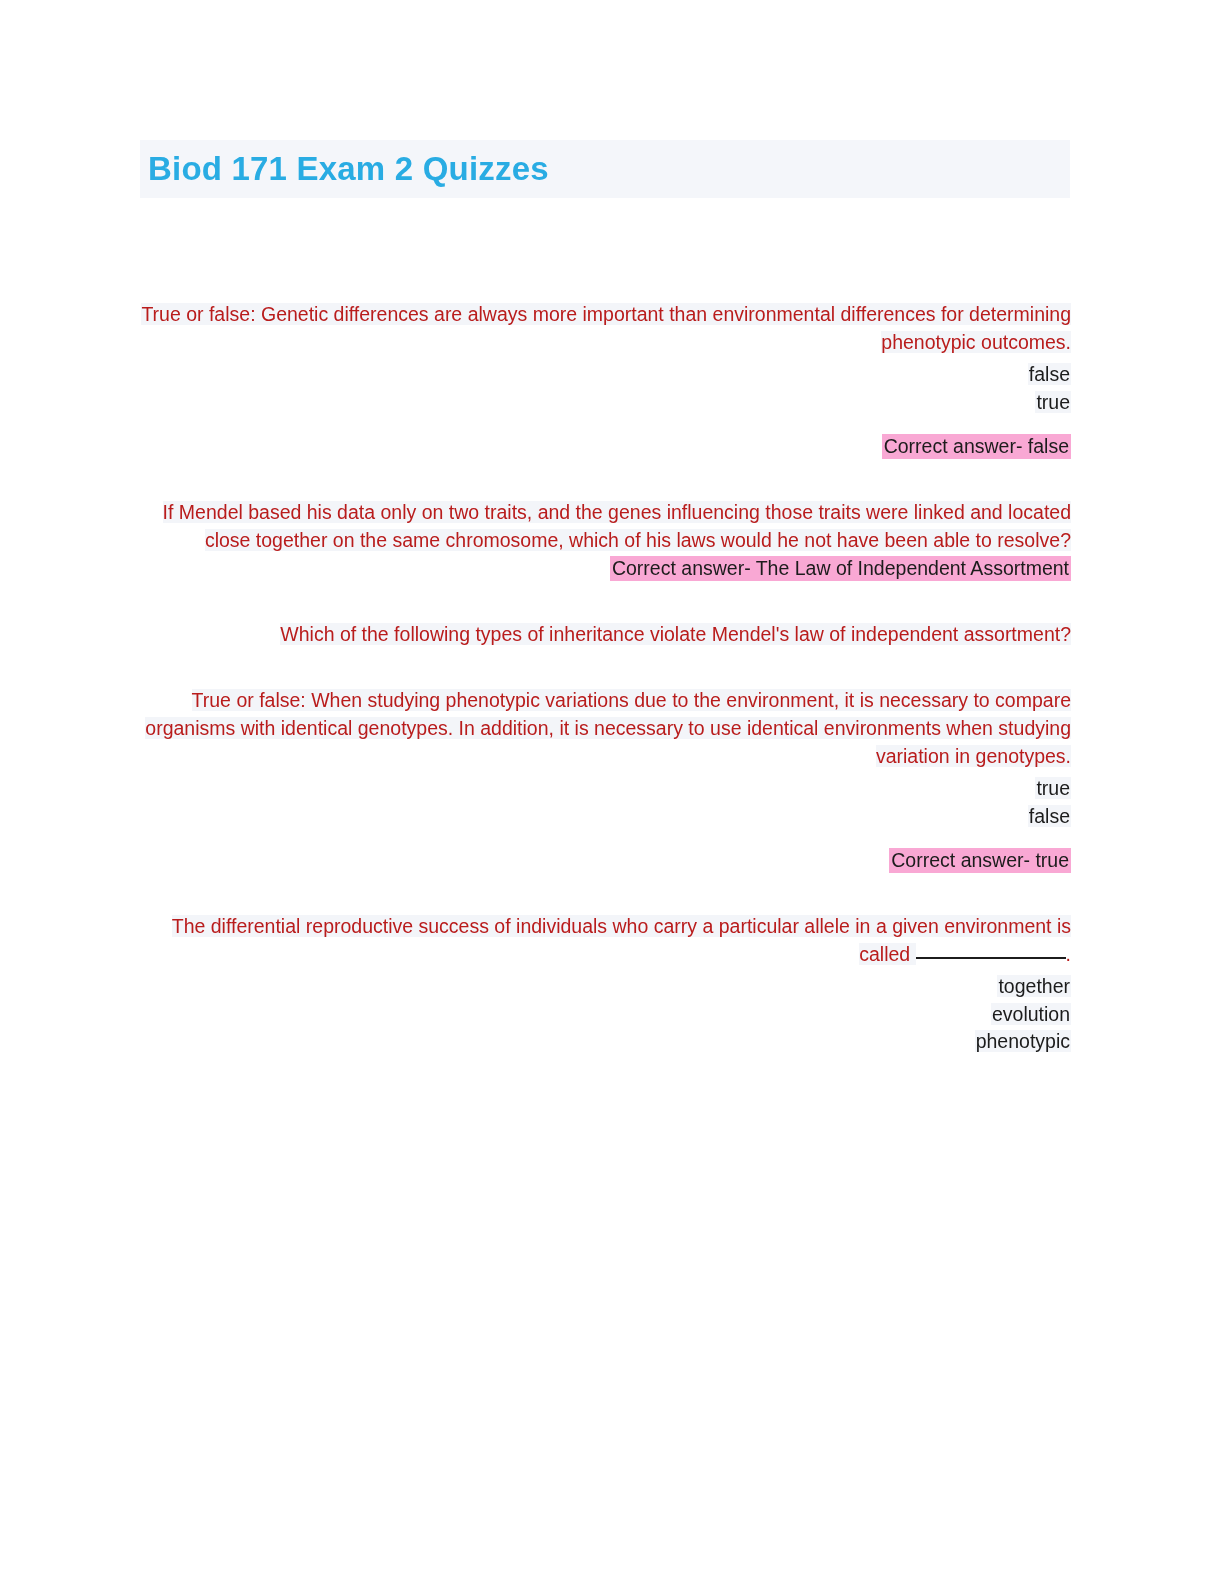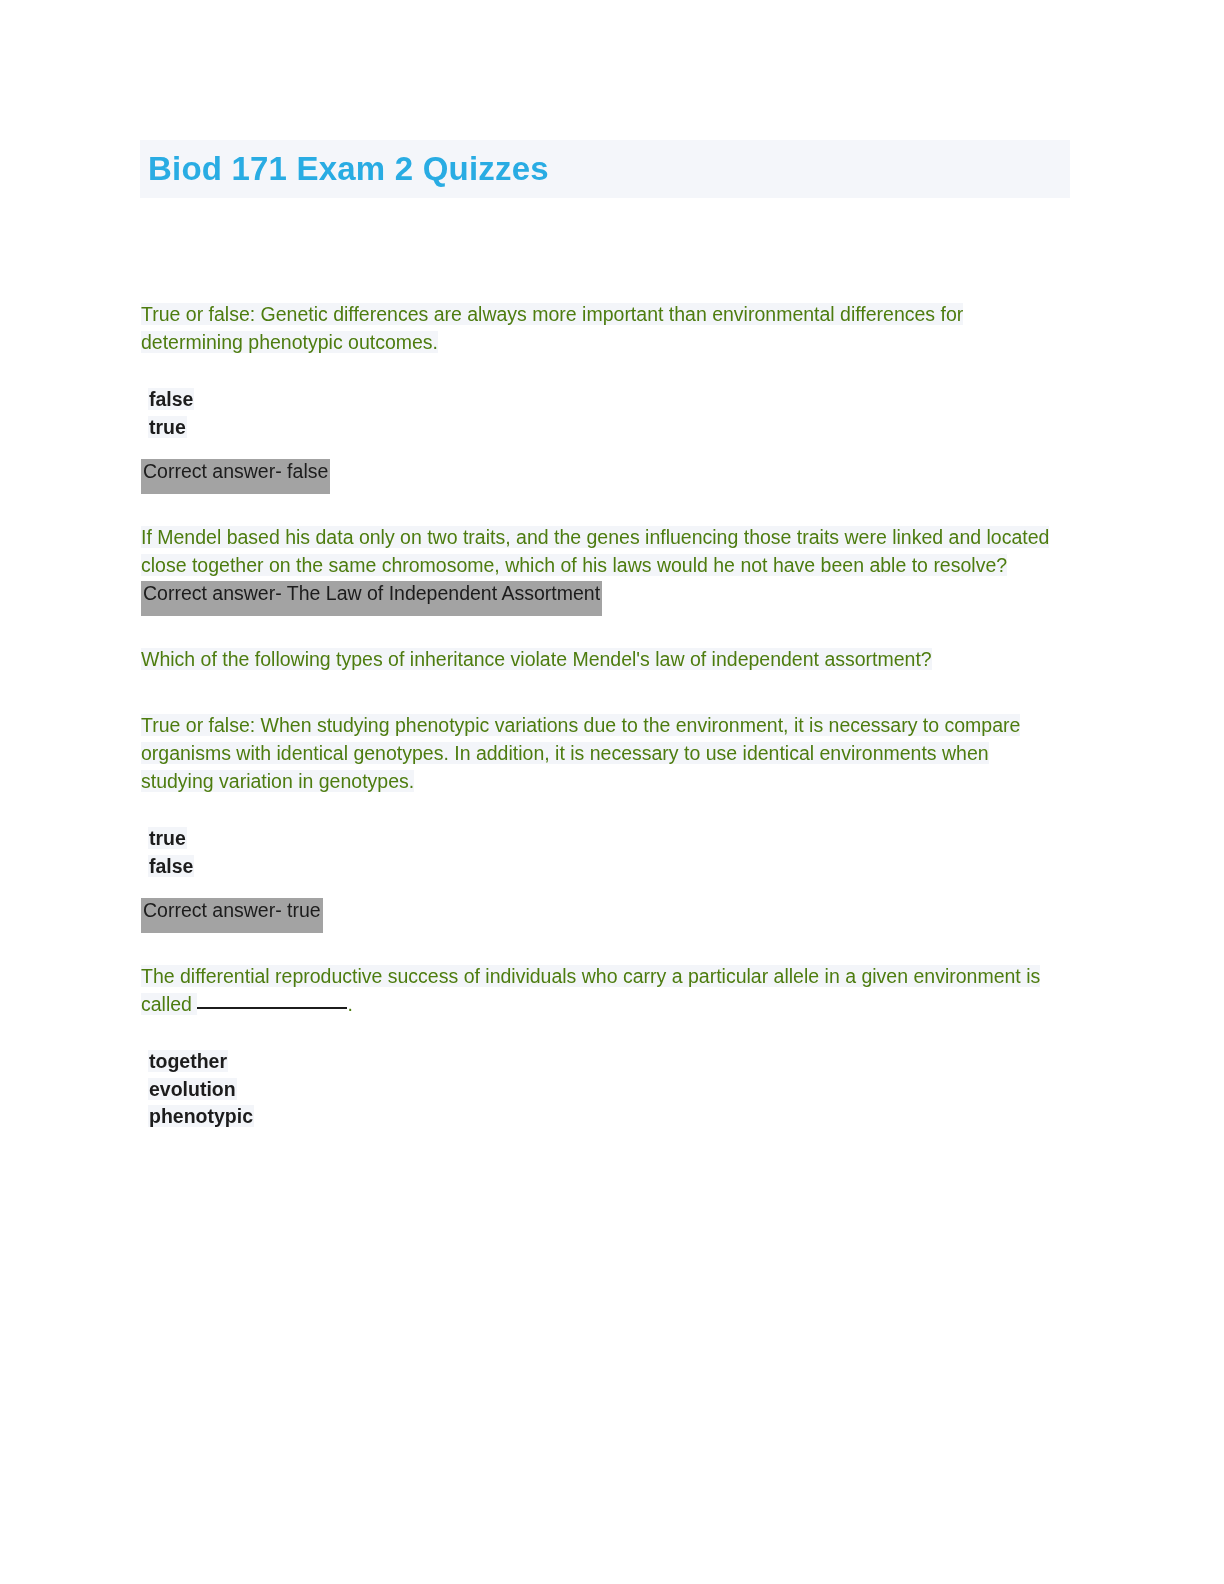--- a/index.html
+++ b/index.html
@@ -14,20 +14,21 @@
     color: #1a1a1a;
     position: relative;
     overflow: hidden;
   }
   .page {
     width: 1224px;
     height: 1584px;
     box-sizing: border-box;
     padding: 0;
     position: relative;
+    text-align: right;
   }
   .title-band {
     position: absolute;
     left: 140px;
     top: 140px;
     width: 930px;
     height: 58px;
     background: #f4f6fa;
   }
   .doc-title {
@@ -46,54 +47,53 @@
     left: 141px;
     top: 300px;
     width: 930px;
   }
   .qblock {
     margin-bottom: 22px;
   }
   .qtext {
     font-size: 19.5px;
     line-height: 28px;
-    color: #4d7c0f;
-    margin: 0 16px 0 0;
+    color: #b91c1c;
+    margin: 0 0 0 0;
     padding: 0;
   }
   .qtext span.shade {
     background: #f3f5f9;
     box-decoration-break: clone;
     -webkit-box-decoration-break: clone;
   }
   .options {
-    margin-top: 30px;
+    margin-top: 5px;
     padding: 0;
     list-style: none;
-    font-weight: bold;
   }
   .options li {
     font-size: 19.5px;
     line-height: 27.5px;
     color: #1c1c1c;
     padding-left: 7px;
   }
   .options li .shade {
     background: #f3f5f9;
     padding: 0 1px;
   }
   .answer {
     font-size: 19.5px;
     line-height: 28px;
     color: #1c1c1c;
     margin-top: 0;
   }
   .answer .hl {
-    background: #a3a3a3;
-    padding: 1px 2px 12px 2px;
+    background: #f9a8d4;
+    padding: 1px 2px 2px 2px;
   }
   .spacer-sm { height: 16px; }
   .blankline {
     border-bottom: 2px solid #1c1c1c;
     display: inline-block;
     width: 150px;
     vertical-align: 2px;
   }
 </style>
 </head>

